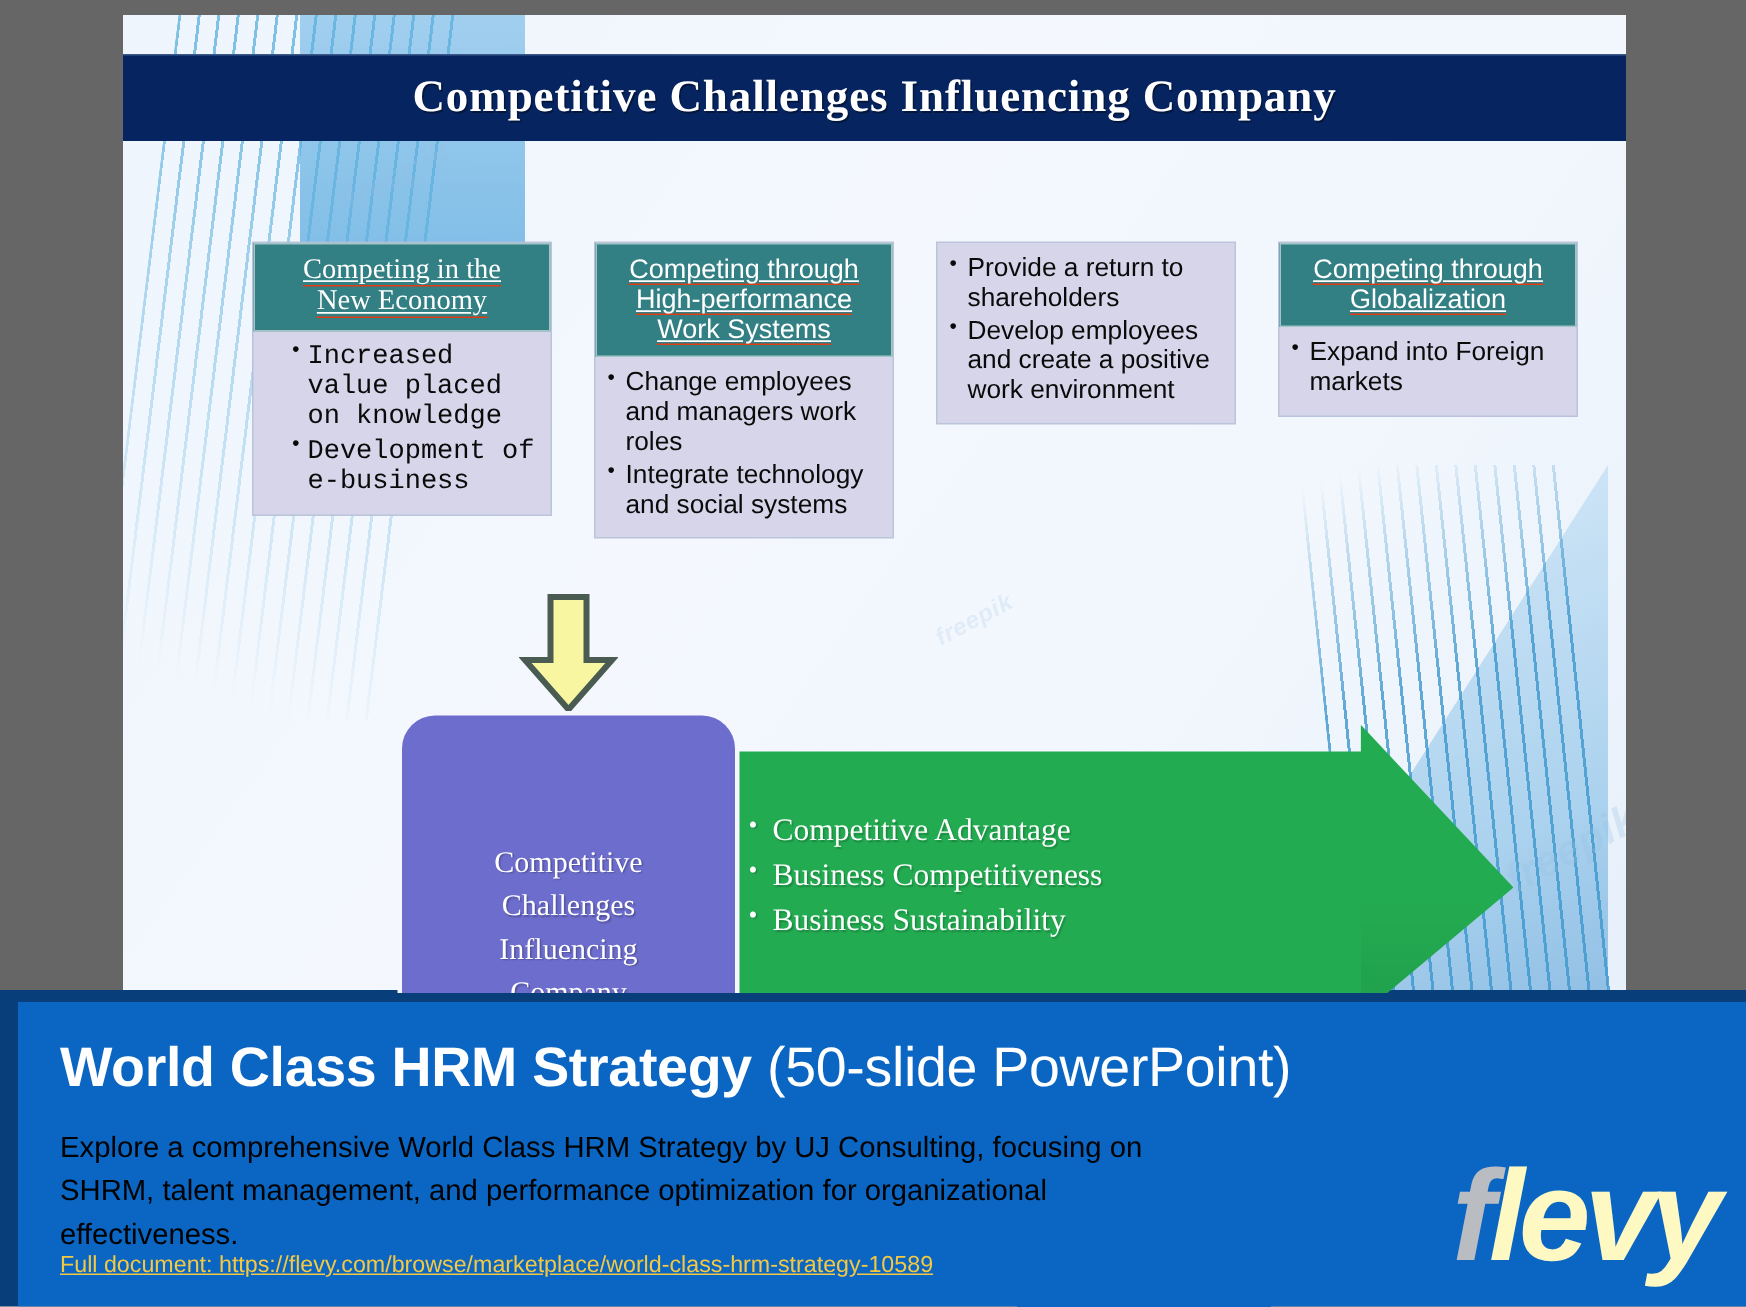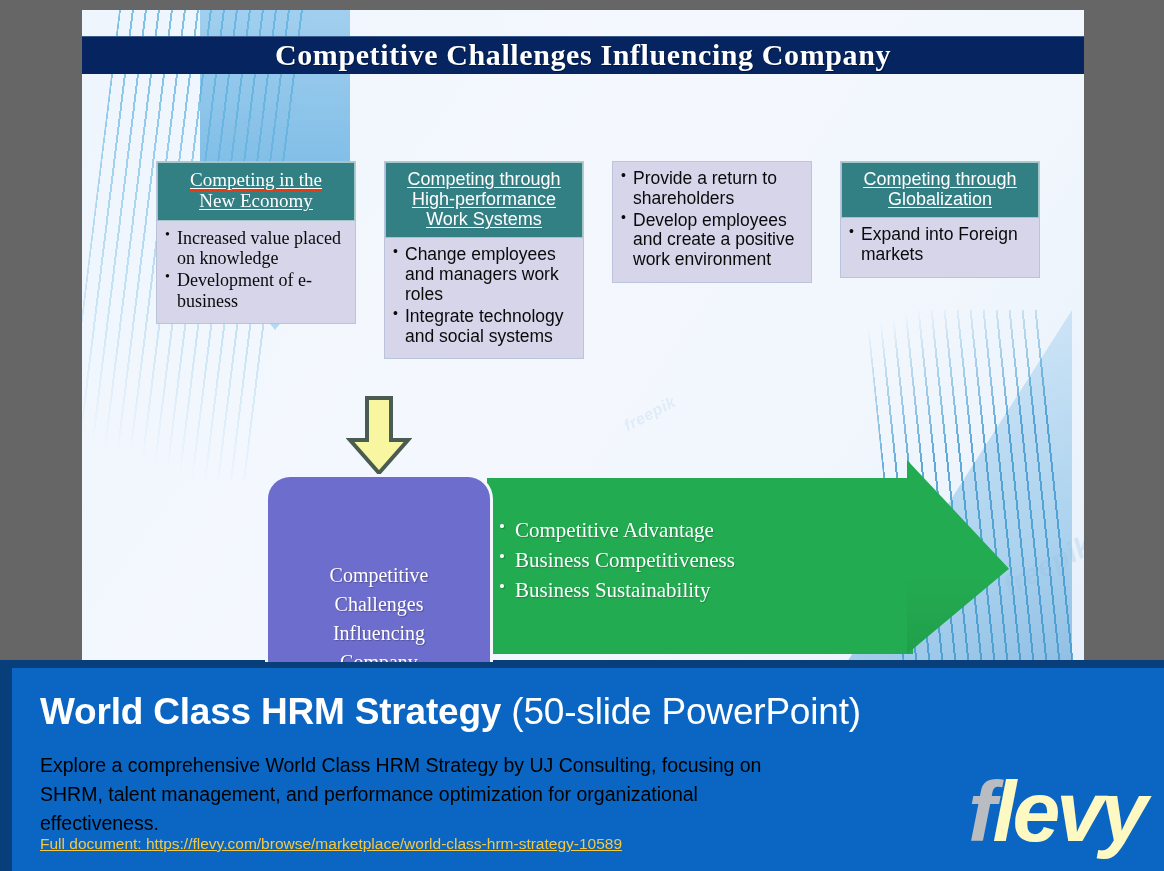--- a/index.html
+++ b/index.html
@@ -68,35 +68,35 @@
     letter-spacing:.5px;
     transform:rotate(-28deg);
     user-select:none;
   }
   .wm-a{left:145px;top:95px;font-size:22px;}
   .wm-b{left:918px;top:540px;font-size:28px;}
   .wm-c{left:540px;top:395px;font-size:16px;opacity:.75;}
 
   
   #titlebar{
-    position:absolute;left:0;top:26px;width:1002px;height:38px;
+    position:absolute;left:0;top:26px;width:1002px;height:58px;
     background:#06245f;
     display:flex;align-items:center;justify-content:center;
     box-shadow:0 1px 0 #3c5a8c inset;
   }
   #titlebar .t{
     color:#ffffff;
     font-family:"Liberation Serif", serif;
     font-size:30px;font-weight:bold;
     letter-spacing:.6px;
     text-shadow:1px 1px 0 rgba(0,0,0,.35);
   }
 
   
-  .cardrow{position:absolute;left:0;top:0;width:874px;height:652px;}
+  .cardrow{position:absolute;left:12px;top:0;width:874px;height:652px;}
   .card{
     position:absolute;
     width:198px;
     background:#d6d5ea;
     box-shadow:0 0 0 1px rgba(180,190,215,.9);
   }
   .card .hd{
     background:#327f84;
     color:#ffffff;
     text-align:center;
@@ -120,21 +120,21 @@
     margin-bottom:2px;
     line-height:1.13;
   }
   .card li:before{
     content:"\2022";
     position:absolute;left:0;top:-1px;
     font-size:14px;
   }
   
   .card.serif .hd{font-family:"Liberation Serif",serif;font-size:19px;}
-  .card.serif .bd{font-family:Liberation Serif, serif;font-size:18px;}
+  .card.serif .bd{font-family:Liberation Mono, monospace;font-size:18px;margin-left:16px;}
   
   .card.sans .hd{font-family:"Liberation Sans",sans-serif;font-size:18px;}
   .card.sans .bd{font-family:"Liberation Sans",sans-serif;font-size:17.5px;}
 
   #card0{left:75px;top:152px;}
   #card1{left:303px;top:152px;}
   #card2{left:531px;top:152px;}
   #card3{left:759px;top:152px;}
 
   
@@ -165,21 +165,21 @@
   #purplebox .txt{
     color:#ffffff;
     font-family:"Liberation Serif", serif;
     font-size:20px;line-height:1.45;
     text-align:center;
     text-shadow:1px 1px 1px rgba(0,0,0,.25);
   }
 
   
   #greenarrow{
-    position:absolute;left:405px;top:450px;
+    position:absolute;left:405px;top:473px;
     width:522px;height:194px;
     z-index:2;
   }
   #greenarrow .shaft{
     position:absolute;left:0;top:18px;width:426px;height:176px;
     background:#23ab51;
   }
   #greenarrow .head{
     position:absolute;left:420px;top:0;width:102px;height:194px;
     background:#23ab51;

